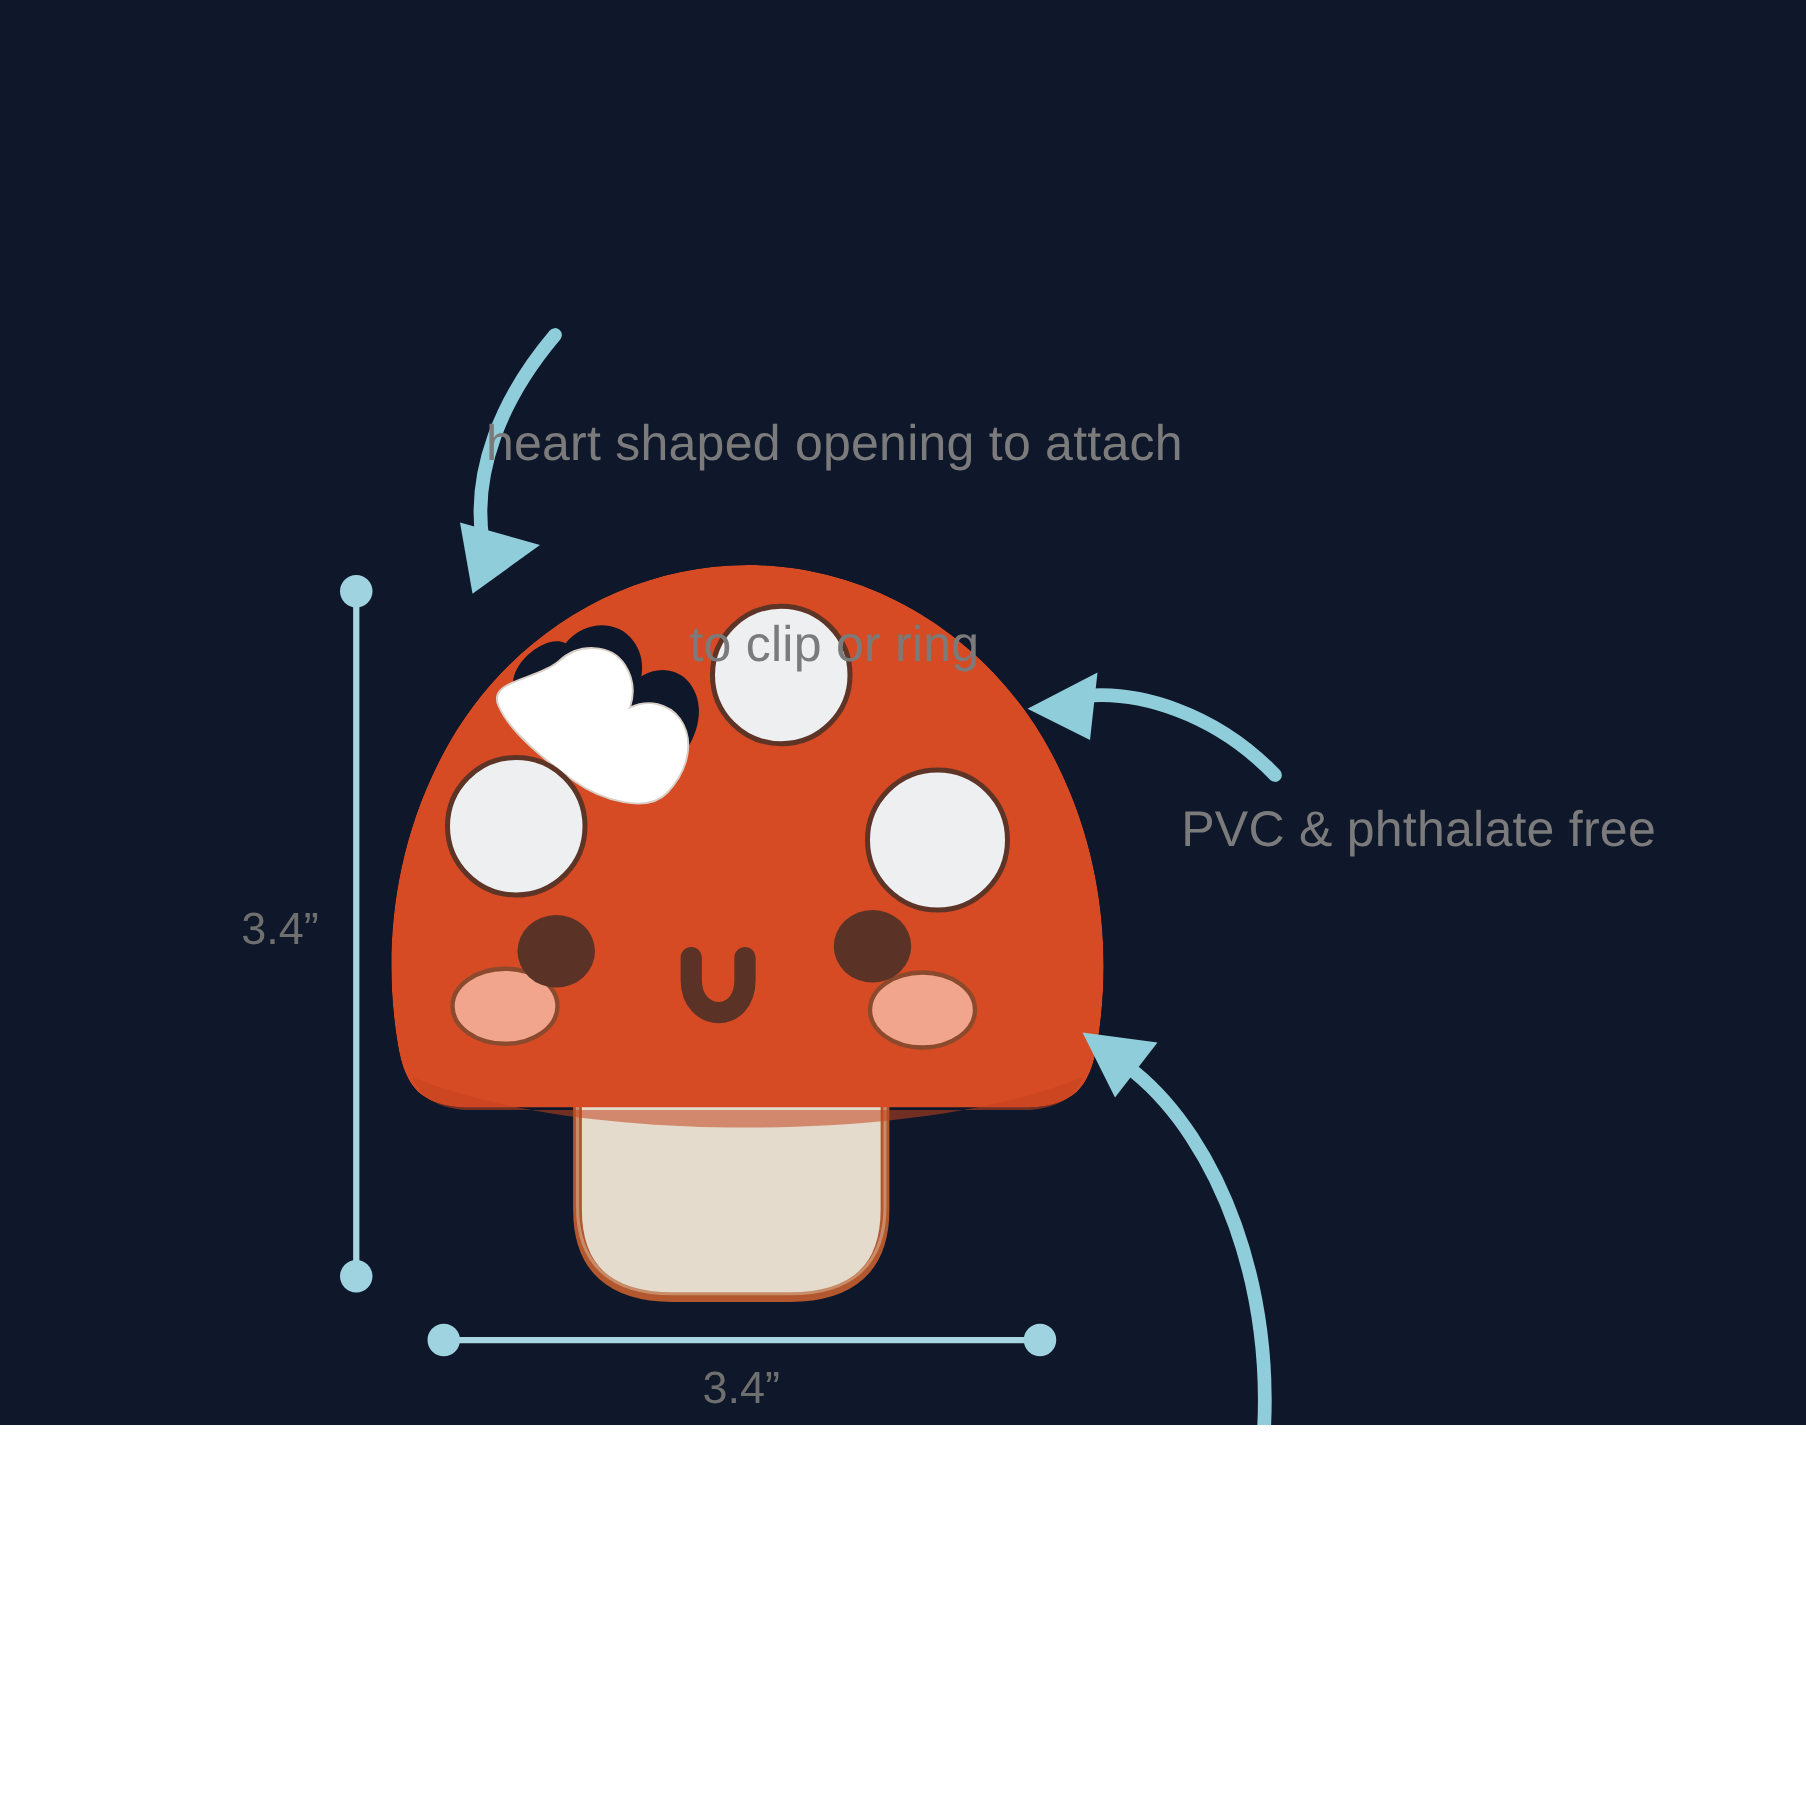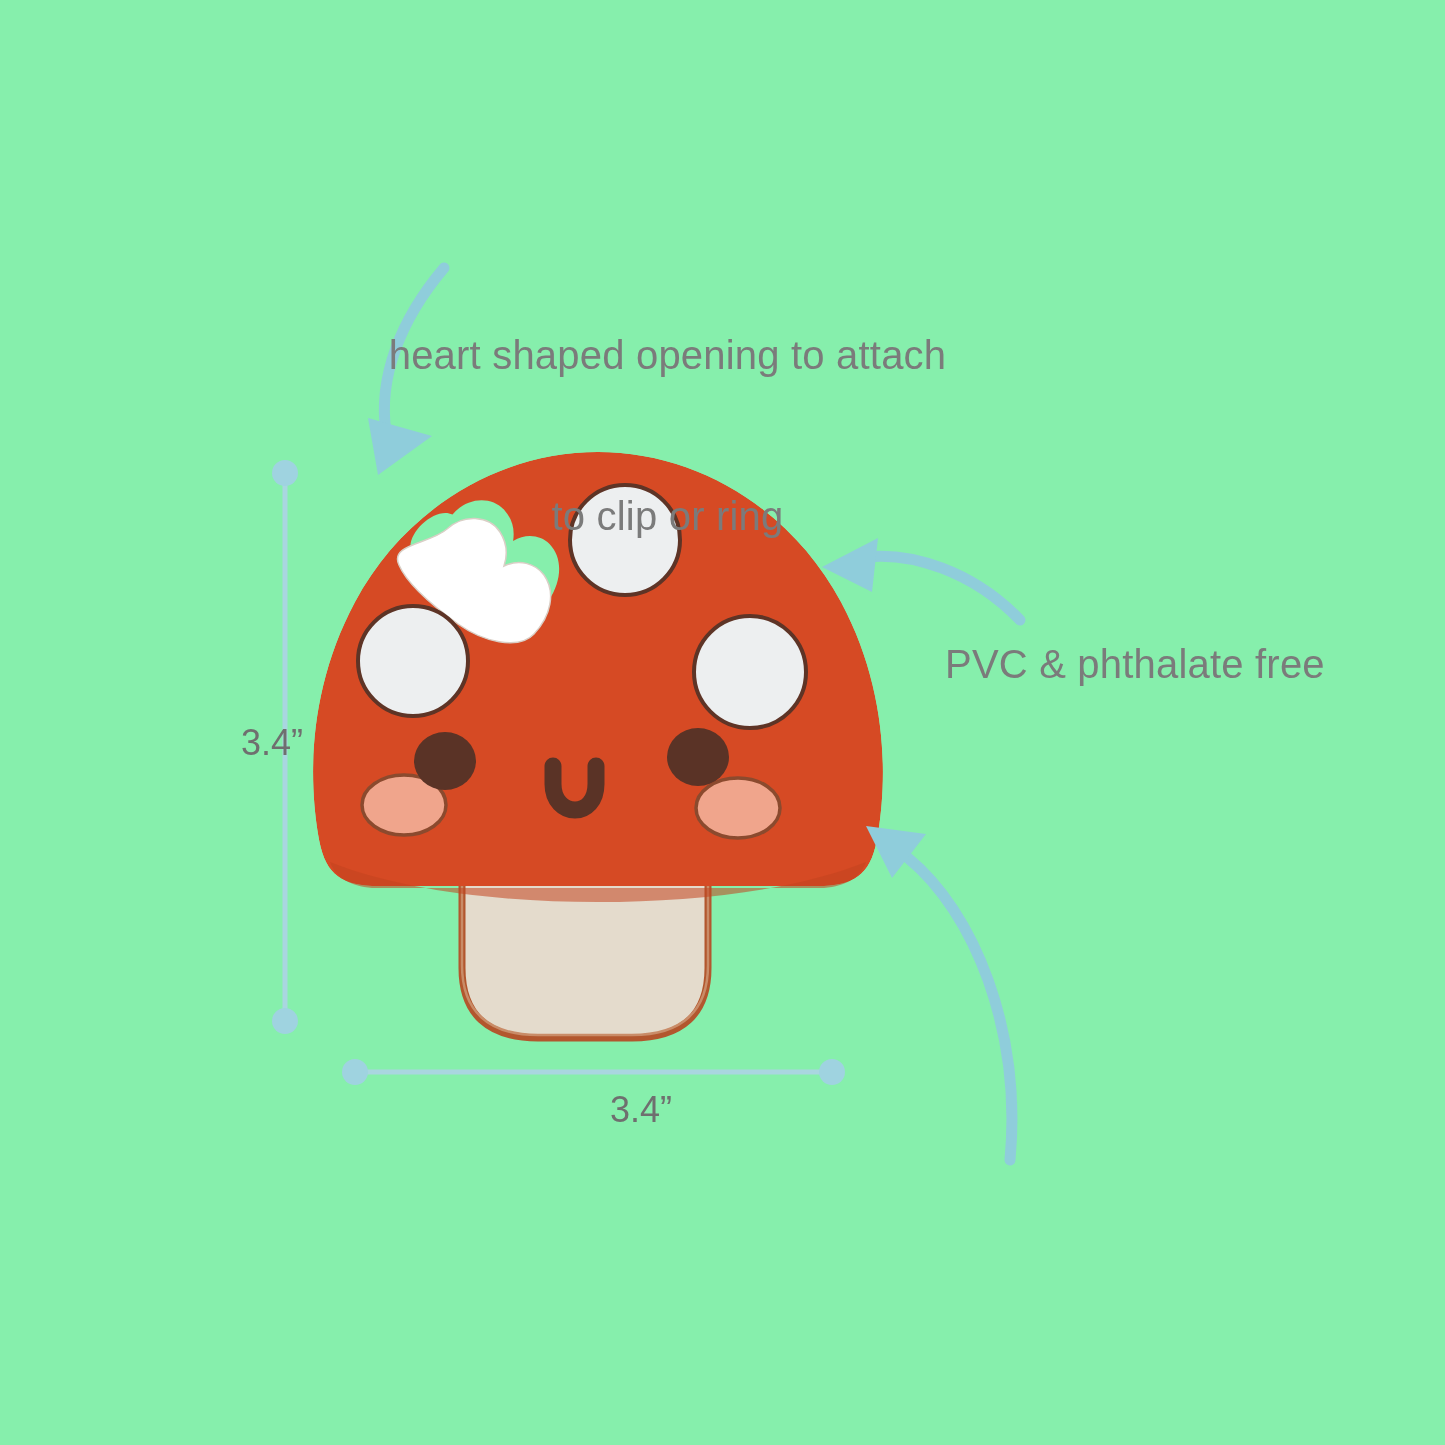--- a/index.html
+++ b/index.html
@@ -3,22 +3,22 @@
 <meta charset="utf-8">
 <style>
   html, body {
     margin: 0;
     padding: 0;
     background: #ffffff;
   }
   #stage {
     position: relative;
     width: 1445px;
-    height: 1445px;
-    background: #86efac;
+    height: 1140px;
+    background: #0f172a;
     font-family: "Liberation Sans", sans-serif;
     overflow: hidden;
   }
   svg.layer {
     position: absolute;
     left: 0;
     top: 0;
     width: 1445px;
     height: 1445px;
     display: block;
@@ -49,21 +49,20 @@
     left: 712px;
     top: 1192px;
     font-size: 40px;
   }
   .dim-label {
     position: absolute;
     color: #6f6f6f;
     font-family: "Liberation Sans", sans-serif;
     font-size: 36px;
     white-space: pre;
-    margin-left: 48px;
   }
   #dim-height-label {
     left: 193px;
     top: 722px;
   }
   #dim-width-label {
     left: 562px;
     top: 1089px;
   }
 </style>

